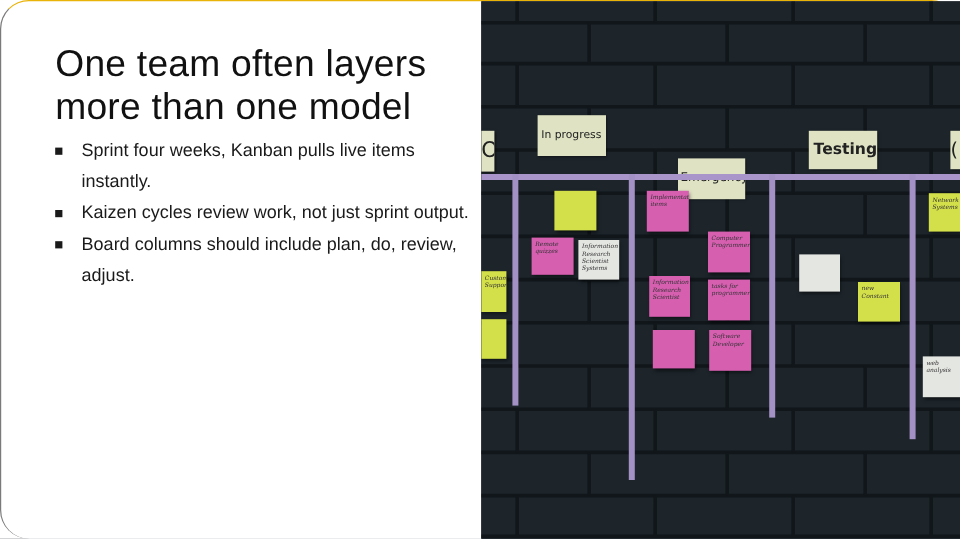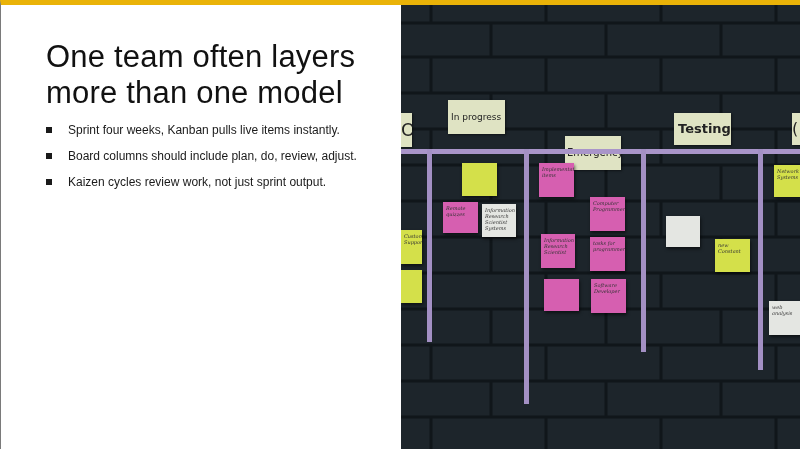--- a/index.html
+++ b/index.html
@@ -1,21 +1,21 @@
 <!DOCTYPE html>
 <html><head>
 <meta charset="utf-8">
 <style>
   html, body { margin: 0; padding: 0; }
   body { width: 800px; height: 449px; overflow: hidden; background: #ffffff; position: relative; font-family: "Liberation Sans", "DejaVu Sans", sans-serif; }
-  .slide { position: absolute; left: 0; top: 0; width: 800px; height: 449px; background: #ffffff; border-left: 1px solid #7a7a7a; border-top: 5px solid #eab308; box-sizing: border-box; }
+  .slide { position: absolute; left: 0; top: 0; width: 800px; height: 449px; background: #ffffff; border-left: 1px solid #7a7a7a; border-top: 1px solid #eab308; box-sizing: border-box; border-radius: 24px; }
   .text-panel { position: absolute; left: 0; top: 0; width: 400px; height: 449px; }
   .title { position: absolute; left: 45px; top: 34px; width: 350px; font-size: 31px; line-height: 36px; color: #111111; font-weight: normal; letter-spacing: 0.2px; margin: 0; }
   .bullets { position: absolute; left: 45px; top: 112px; width: 345px; margin: 0; padding: 0; list-style: none; }
-  .bullet { position: relative; padding-left: 22px; font-size: 12px; line-height: 26px; color: #1a1a1a; margin-bottom: 0; }
+  .bullet { position: relative; padding-left: 22px; font-size: 15px; line-height: 26px; color: #1a1a1a; margin-bottom: 0; }
   .bullet-marker { position: absolute; left: 0; top: 10px; width: 6px; height: 6px; background: #1a1a1a; }
   .photo { position: absolute; left: 400px; top: 0; width: 400px; height: 449px; overflow: hidden; background: #1d252b; }
   .photo svg { display: block; }
   .col-label { position: absolute; background: #dfe3c3; color: #222; font-family: "DejaVu Sans", sans-serif; box-shadow: 1px 1px 2px rgba(0,0,0,0.5); white-space: nowrap; overflow: hidden; }
   .note { position: absolute; box-shadow: 1px 2px 3px rgba(0,0,0,0.55); font-family: "DejaVu Serif", serif; font-size: 5px; line-height: 6px; color: #333; padding: 3px; box-sizing: border-box; font-style: italic; overflow: hidden; }
   .note-yellow { background: #d4e04a; }
   .note-pink { background: #d65fb0; }
   .note-white { background: #e4e6e2; }
   .ribbon-h { position: absolute; height: 5px; background: #a995c9; }
   .ribbon-v { position: absolute; width: 5px; background: #a390c4; }
@@ -27,25 +27,25 @@
 
   <div class="text-panel">
     <h1 class="title">One team often layers more than one model</h1>
     <ul class="bullets">
       <li class="bullet">
         <span class="bullet-marker"></span>
         <span>Sprint four weeks, Kanban pulls live items instantly.</span>
       </li>
       <li class="bullet">
         <span class="bullet-marker"></span>
-        <span>Board columns should include plan, do, review, adjust.</span>
+        <span>Kaizen cycles review work, not just sprint output.</span>
       </li>
       <li class="bullet">
         <span class="bullet-marker"></span>
-        <span>Kaizen cycles review work, not just sprint output.</span>
+        <span>Board columns should include plan, do, review, adjust.</span>
       </li>
     </ul>
   </div>
 
   <div class="photo">
 
     <svg width="400" height="449">
       <rect x="0" y="0" width="400" height="449" fill="#1d252b"></rect>
       <g stroke="#10161a" stroke-width="3">
         <line x1="0" y1="18" x2="400" y2="18"></line>

